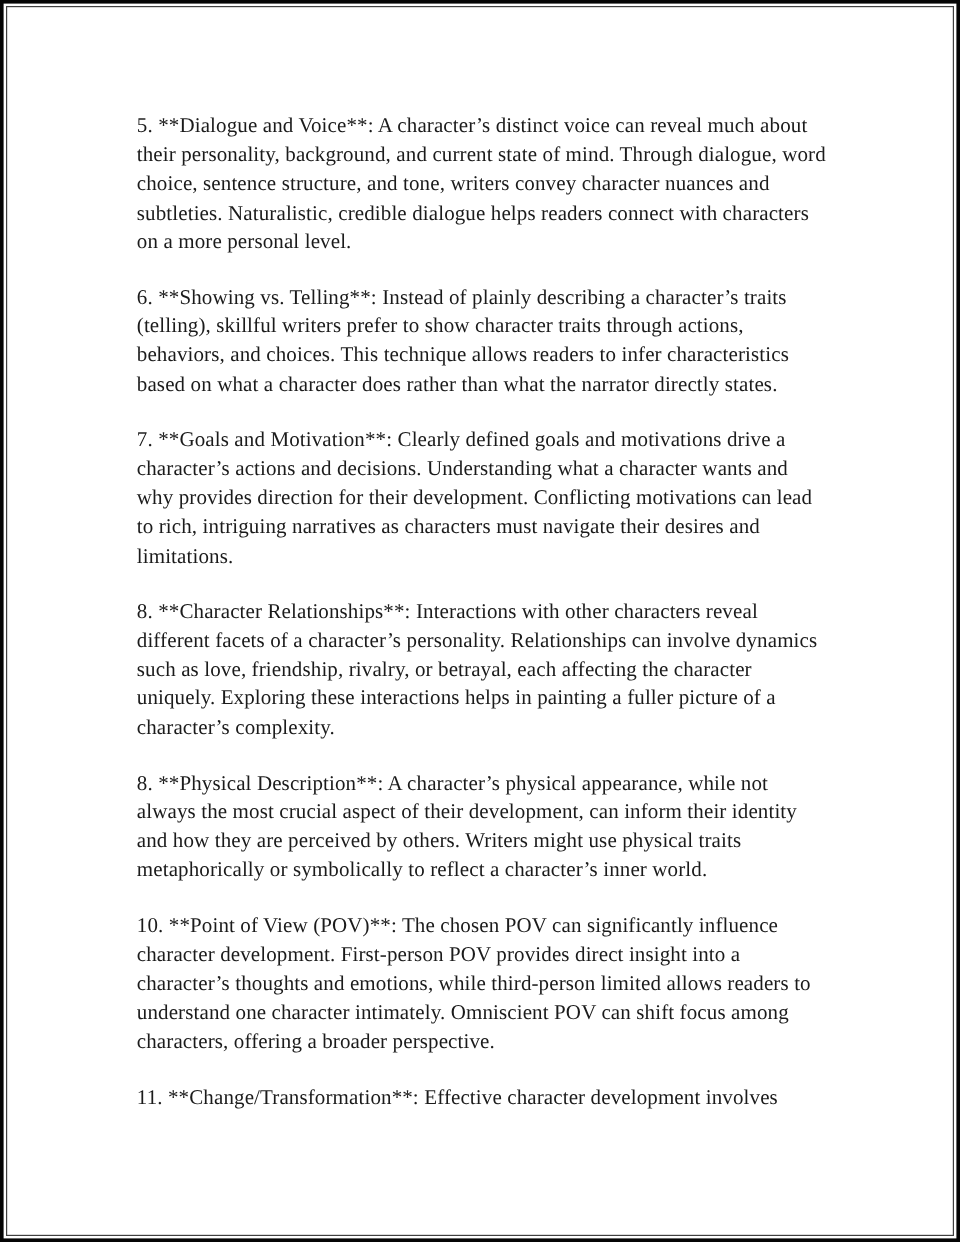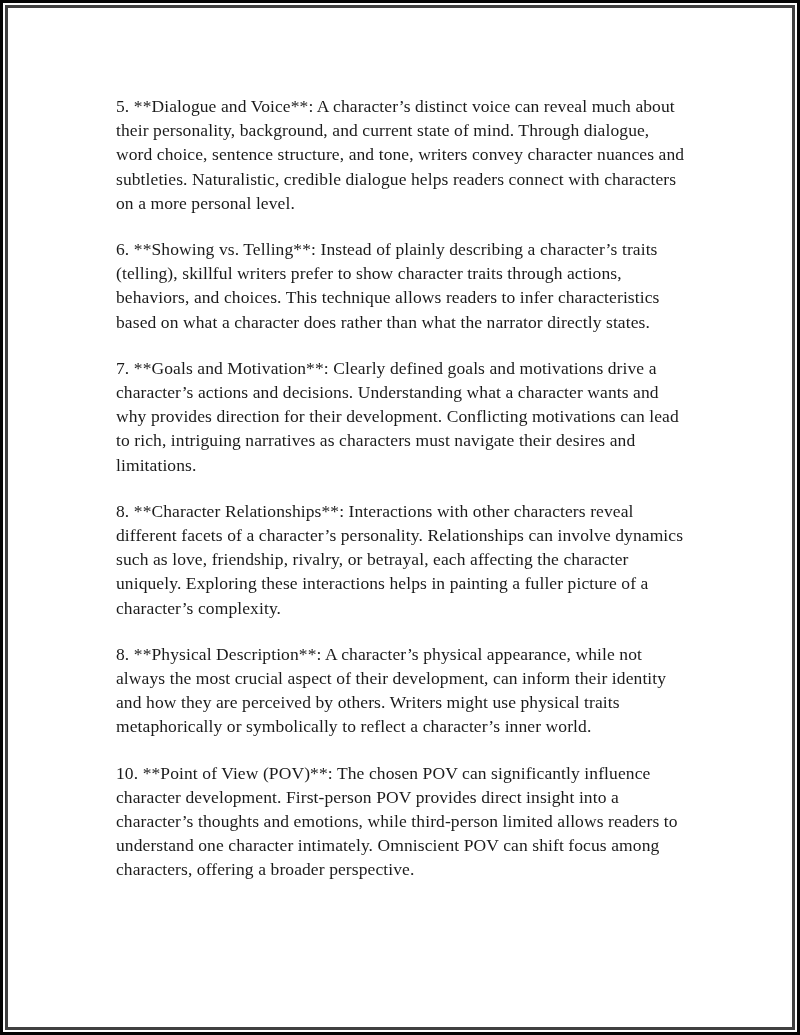--- a/index.html
+++ b/index.html
@@ -20,21 +20,21 @@
     height: 1035px;
     box-sizing: border-box;
     border: 3px solid #050505;
     padding: 2px;
     background: #ffffff;
   }
   .frame-inner {
     width: 100%;
     height: 100%;
     box-sizing: border-box;
-    border: 3px solid #404040;
+    border: 1px solid #404040;
     background: #ffffff;
     overflow: hidden;
   }
   .doc-content {
     box-sizing: border-box;
     padding: 86px 104px 0 108px;
     color: #1b1b1b;
     font-size: 17.5px;
     line-height: 24.2px;
     text-align: left;
@@ -49,15 +49,16 @@
 
 <div class="frame-outer">
   <div class="frame-inner">
     <div class="doc-content">
       <p>5. **Dialogue and Voice**: A character’s distinct voice can reveal much about their personality, background, and current state of mind. Through dialogue, word choice, sentence structure, and tone, writers convey character nuances and subtleties. Naturalistic, credible dialogue helps readers connect with characters on a more personal level.</p>
       <p>6. **Showing vs. Telling**: Instead of plainly describing a character’s traits (telling), skillful writers prefer to show character traits through actions, behaviors, and choices. This technique allows readers to infer characteristics based on what a character does rather than what the narrator directly states.</p>
       <p>7. **Goals and Motivation**: Clearly defined goals and motivations drive a character’s actions and decisions. Understanding what a character wants and why provides direction for their development. Conflicting motivations can lead to rich, intriguing narratives as characters must navigate their desires and limitations.</p>
       <p>8. **Character Relationships**: Interactions with other characters reveal different facets of a character’s personality. Relationships can involve dynamics such as love, friendship, rivalry, or betrayal, each affecting the character uniquely. Exploring these interactions helps in painting a fuller picture of a character’s complexity.</p>
       <p>8. **Physical Description**: A character’s physical appearance, while not always the most crucial aspect of their development, can inform their identity and how they are perceived by others. Writers might use physical traits metaphorically or symbolically to reflect a character’s inner world.</p>
       <p>10. **Point of View (POV)**: The chosen POV can significantly influence character development. First-person POV provides direct insight into a character’s thoughts and emotions, while third-person limited allows readers to understand one character intimately. Omniscient POV can shift focus among characters, offering a broader perspective.</p>
+      <p>11. **Change/Transformation**: Effective character development involves</p>
     </div>
   </div>
 </div>
 
 </body></html>

